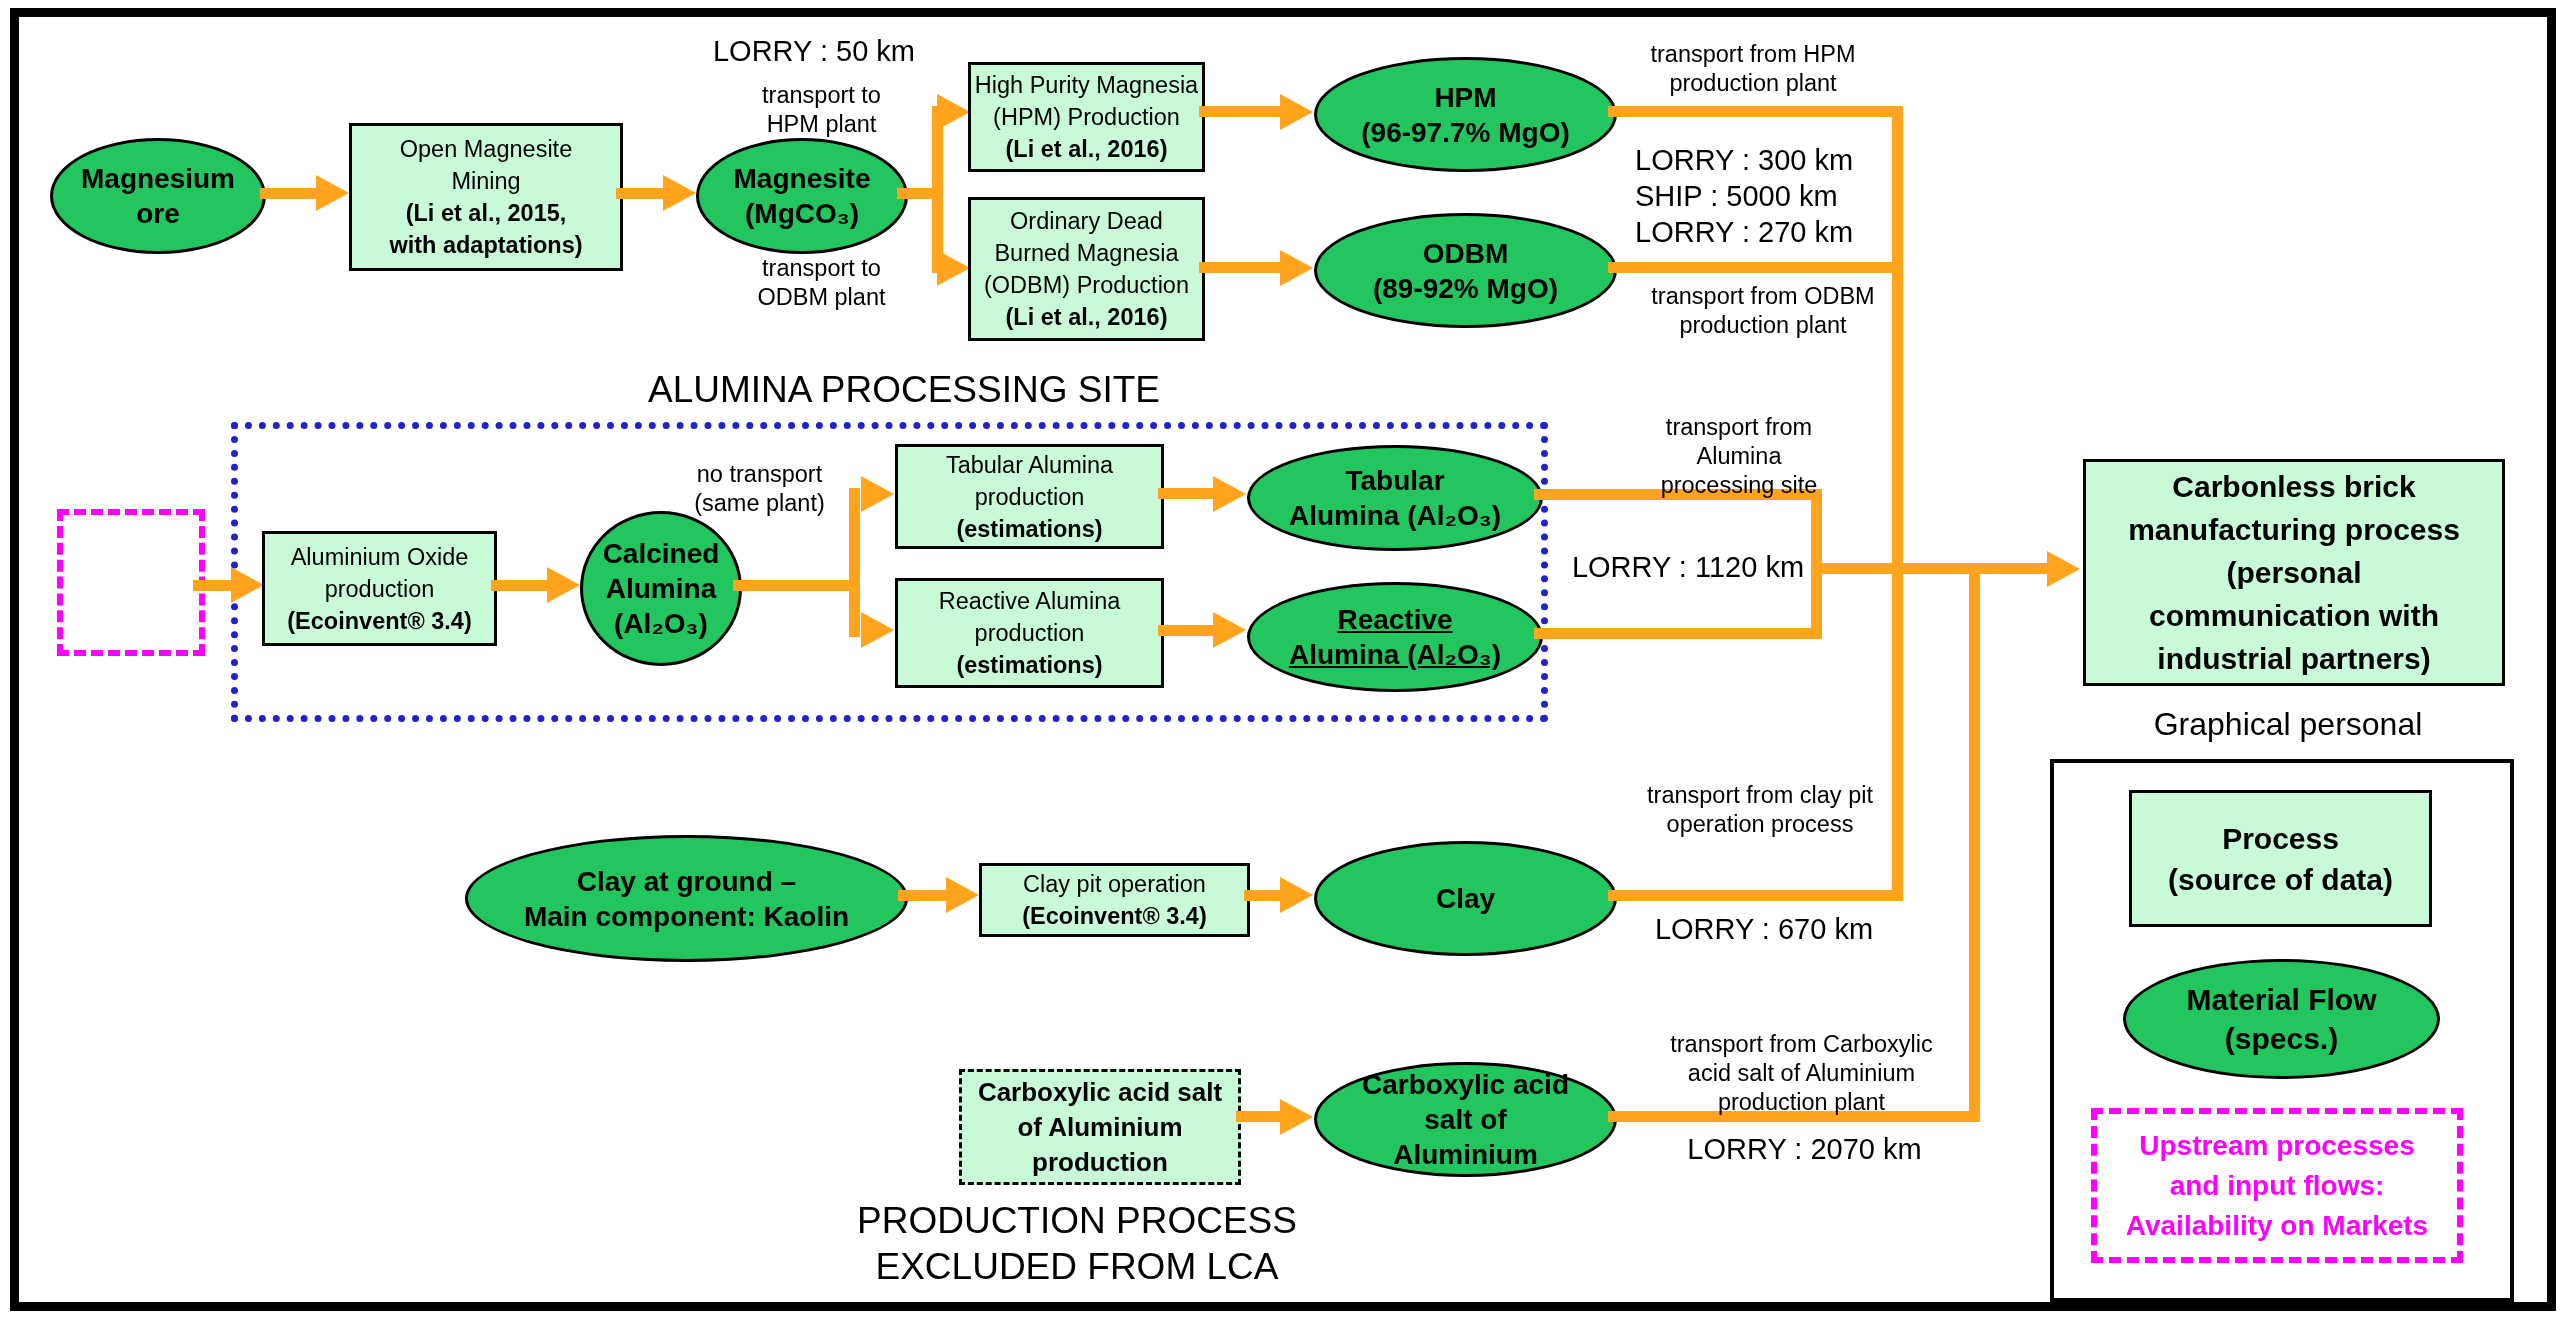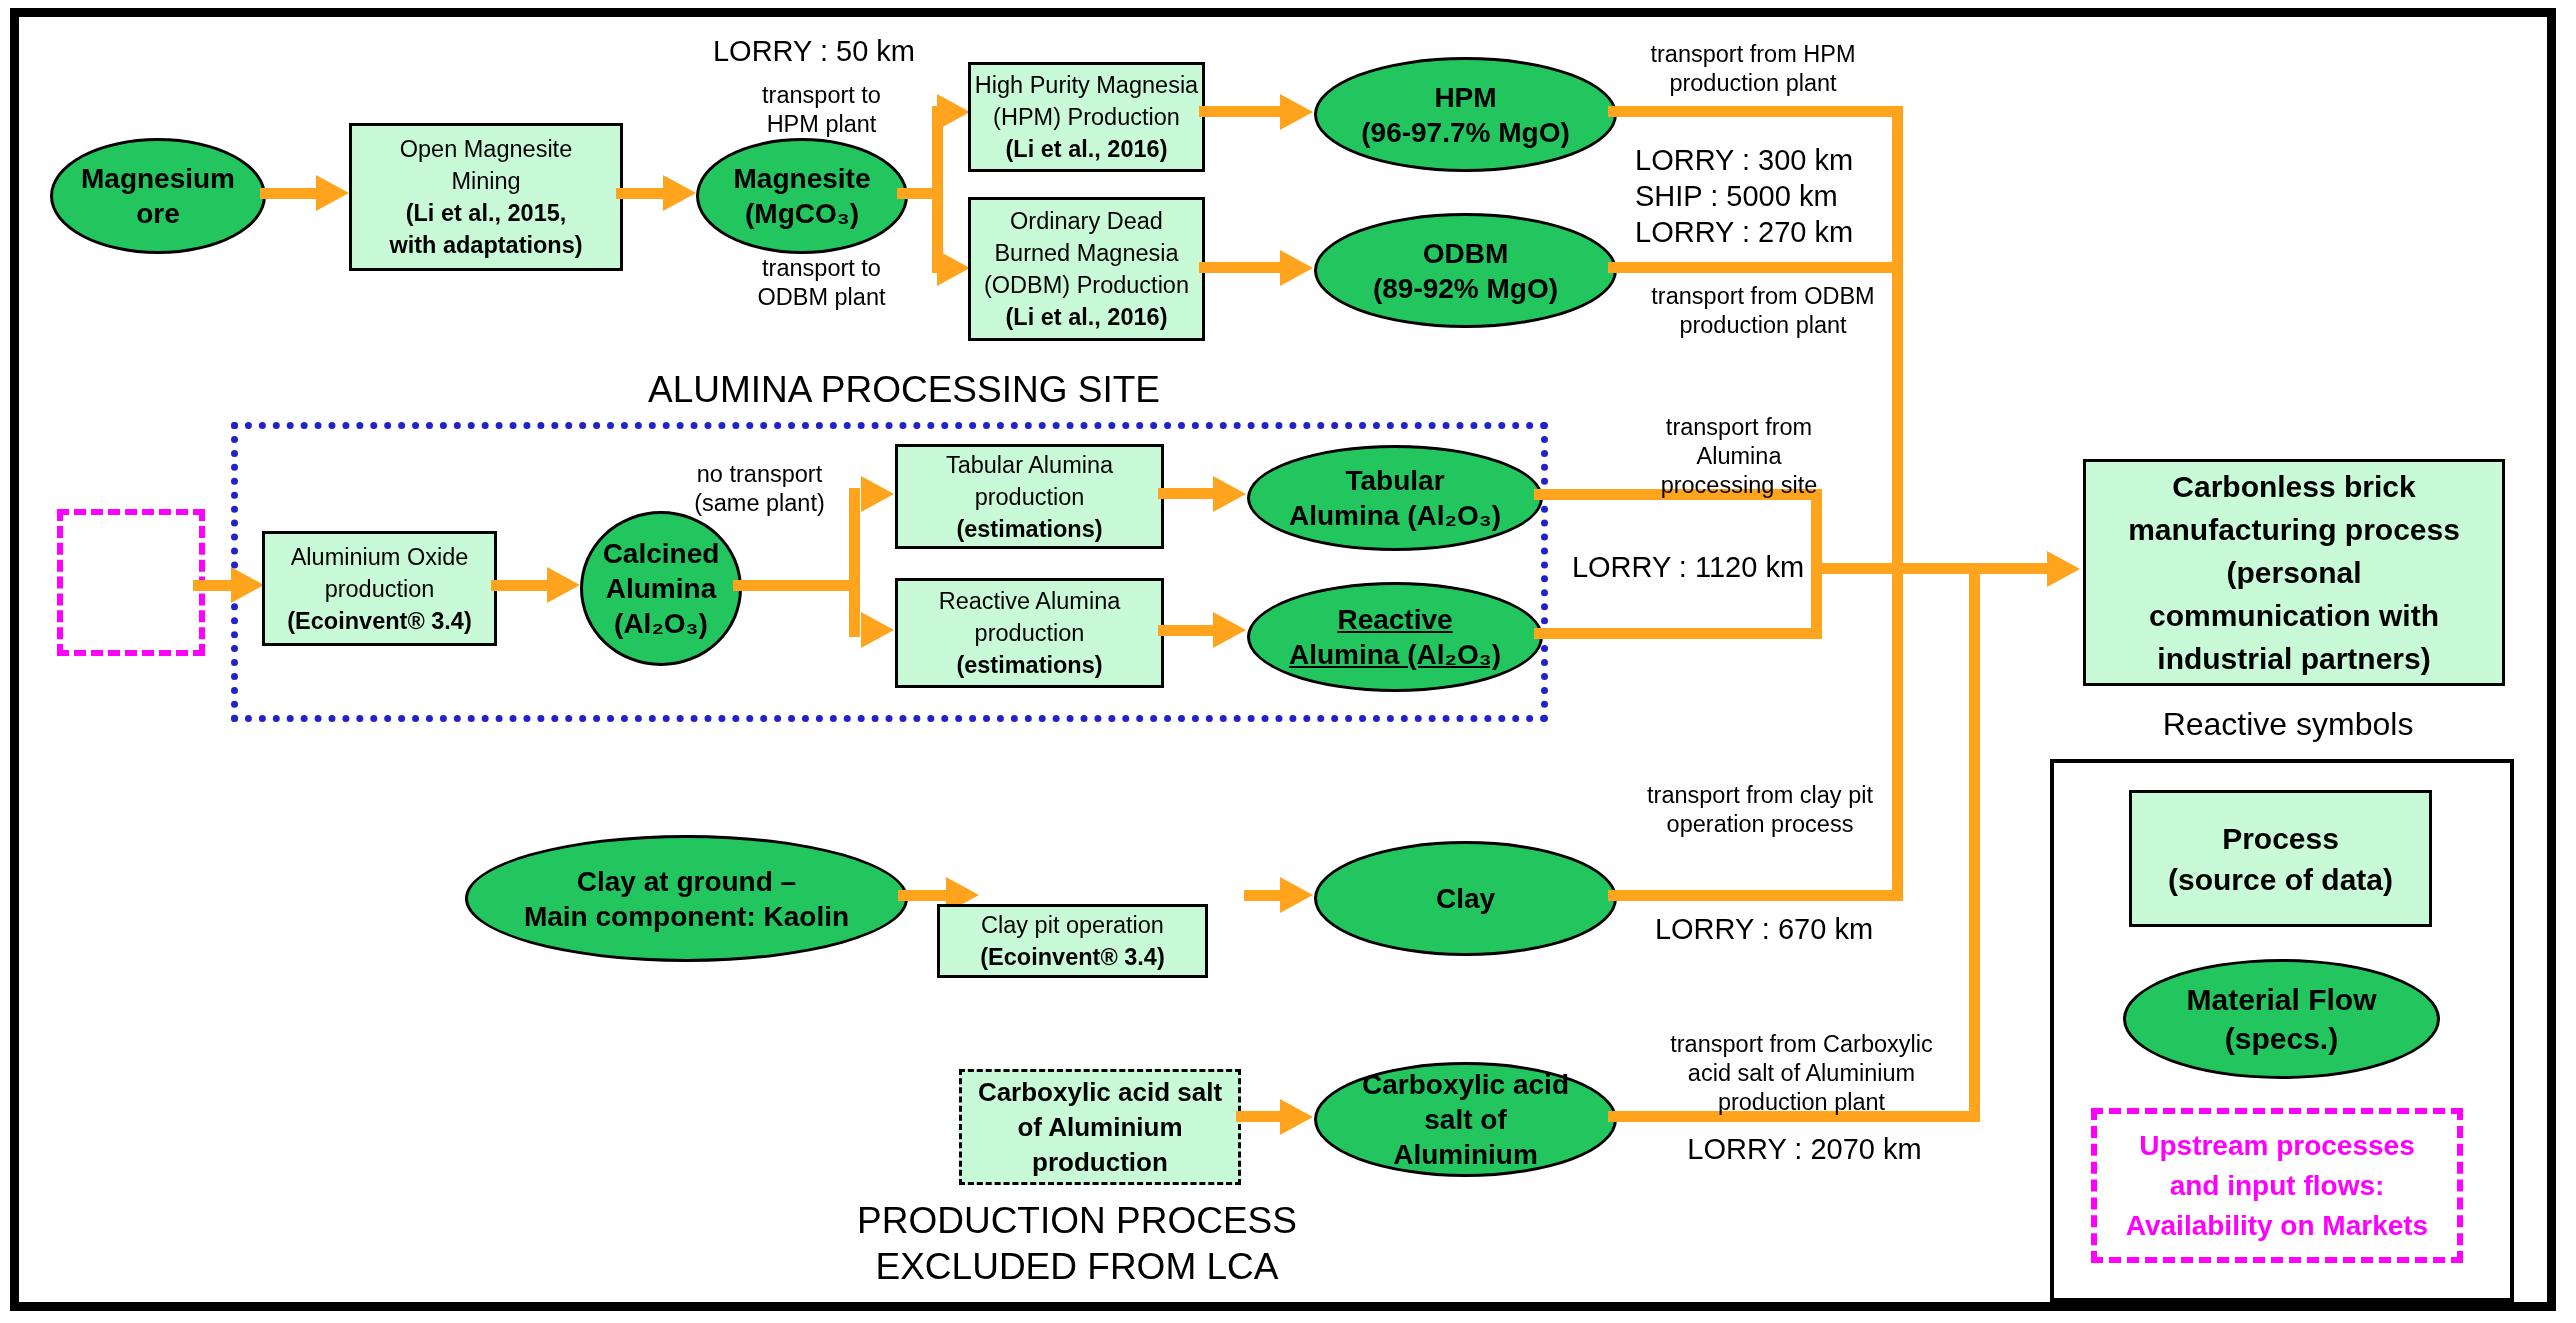--- a/index.html
+++ b/index.html
@@ -170,21 +170,21 @@
 communication with
 industrial partners)</span>
   </div>
 
   <div class="ellipse" style="left:465px;top:835px;width:437px;height:121px;"><span>Clay at ground –
 Main component: Kaolin</span></div>
 
   <div class="ln" style="left:898px;top:890px;width:51px;height:11px;"></div>
   <div class="head" style="left:946px;top:877px;"></div>
 
-  <div class="pbox" style="left:937px;top:863px;width:265px;height:68px;margin-top:41px;">
+  <div class="pbox" style="left:979px;top:863px;width:265px;height:68px;">
     <span class="nm">Clay pit operation</span>
     <span class="src">(Ecoinvent® 3.4)</span>
   </div>
 
   <div class="ln" style="left:1244px;top:890px;width:39px;height:11px;"></div>
   <div class="head" style="left:1280px;top:877px;"></div>
 
   <div class="ellipse" style="left:1314px;top:841px;width:297px;height:109px;"><span>Clay</span></div>
 
   <div class="ln" style="left:1608px;top:890px;width:295px;height:11px;"></div>
@@ -209,21 +209,21 @@
   <div class="ln" style="left:1608px;top:1111px;width:371px;height:11px;"></div>
 
   <div class="lbl" style="left:1646px;top:1030px;width:311px;">transport from Carboxylic
 acid salt of Aluminium
 production plant</div>
   <div class="lbl big" style="left:1670px;top:1131px;width:269px;">LORRY : 2070 km</div>
 
   <div class="lbl title" style="left:801px;top:1198px;width:552px;line-height:46px;">PRODUCTION PROCESS
 EXCLUDED FROM LCA</div>
 
-  <div class="lbl" style="left:2129px;top:710px;width:318px;font-size:32px;">Reactive symbols</div>
+  <div class="lbl" style="left:2129px;top:710px;width:318px;font-size:32px;">Graphical personal</div>
   <div class="legendframe" style="left:2050px;top:759px;width:456px;height:535px;"></div>
 
   <div class="pbox" style="left:2129px;top:790px;width:297px;height:131px;font-size:30px;line-height:41px;">
     <span class="src">Process
 (source of data)</span>
   </div>
 
   <div class="ellipse" style="left:2123px;top:959px;width:311px;height:114px;font-size:30px;line-height:39px;"><span>Material Flow
 (specs.)</span></div>
 

